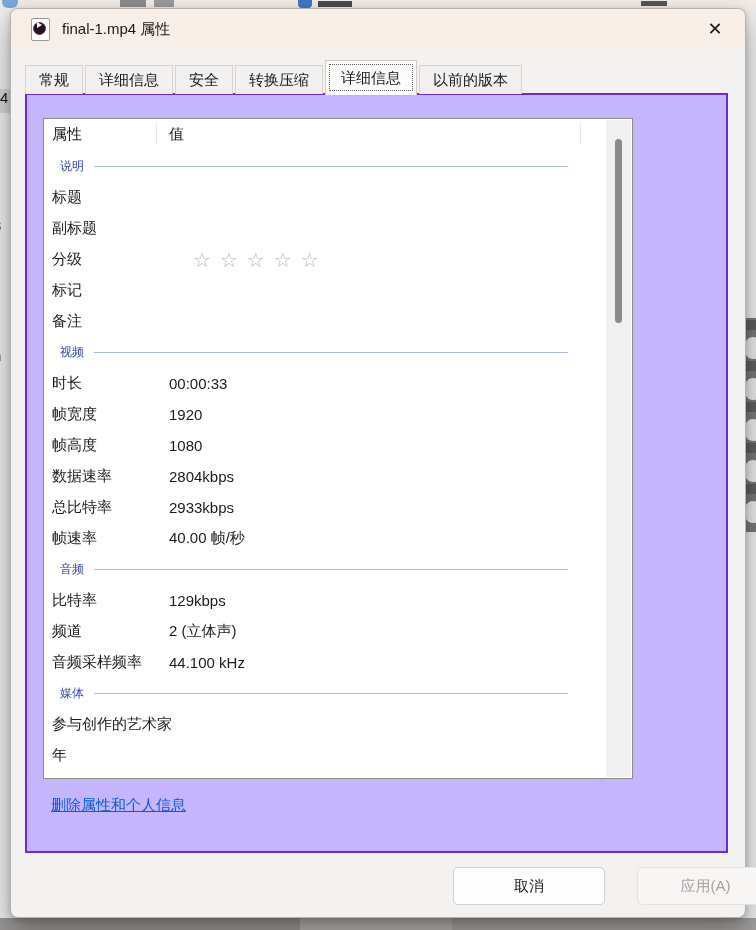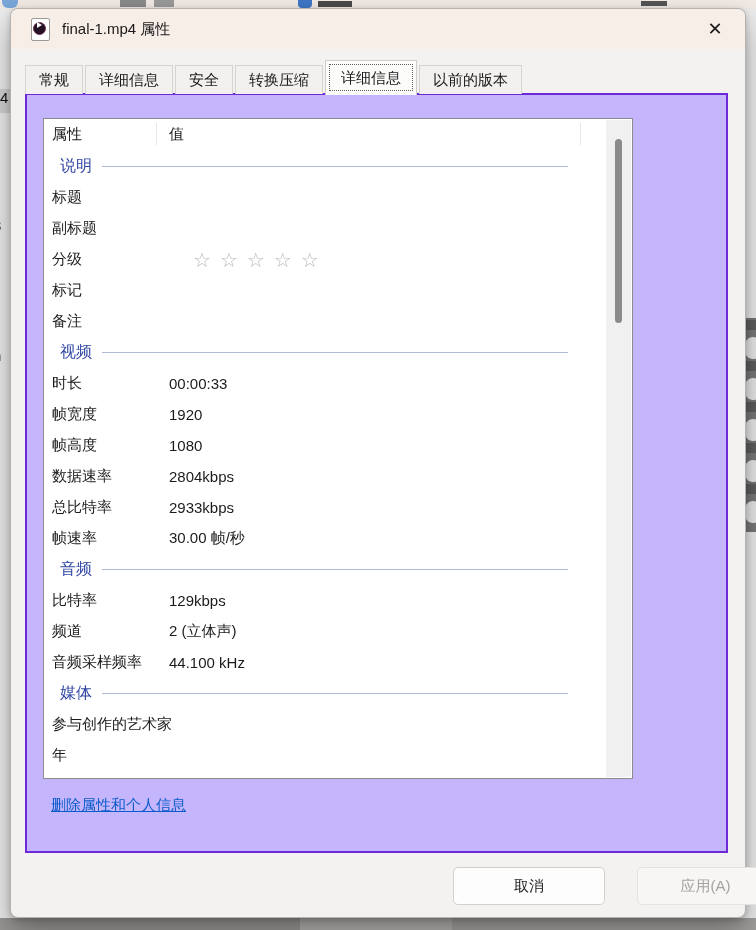--- a/index.html
+++ b/index.html
@@ -55,21 +55,21 @@
     border:1px solid #8b8b8b;box-sizing:border-box;overflow:hidden;}
   #lv-header{position:relative;height:30px;display:grid;grid-template-columns:117px 1fr;
     align-items:center;padding-left:8px;font-size:15px;color:#1b1b1b;}
   .col-sep{position:absolute;top:4px;width:1px;height:22px;background:#e6e6e6;}
   #sep1{left:112px;} #sep2{left:536px;}
   #rows{position:absolute;left:0;top:32px;right:26px;}
   .drow{height:31px;display:grid;grid-template-columns:117px 1fr;align-items:center;
     padding-left:8px;font-size:15px;color:#1b1b1b;}
   .drow .lbl{white-space:nowrap;}
   .drow.section{display:flex;align-items:center;padding-left:16px;}
-  .sec-label{color:var(--section,#3348a5);font-size:16px;white-space:nowrap;}
+  .sec-label{color:var(--section,#3348a5);font-size:12px;white-space:nowrap;}
   .sec-rule{flex:1;height:1px;background:#aebcd8;margin:0 38px 0 10px;}
   .stars{letter-spacing:9px;color:#b9b9b9;font-size:20px;padding-left:24px;line-height:1;}
 
   
   #lv-scroll{position:absolute;top:1px;right:1px;bottom:1px;width:25px;background:#f0f0f0;}
   #lv-thumb{position:absolute;left:9px;top:19px;width:7px;height:184px;background:#8a8a8a;border-radius:3.5px;}
 
   
   #remove-link{position:absolute;left:24px;top:701px;font-size:15px;color:var(--link,#0b5ccb);
     text-decoration:underline;cursor:pointer;}
@@ -195,21 +195,21 @@
             <div class="drow">
               <span class="lbl">数据速率</span>
               <span class="val">2804kbps</span>
             </div>
             <div class="drow">
               <span class="lbl">总比特率</span>
               <span class="val">2933kbps</span>
             </div>
             <div class="drow">
               <span class="lbl">帧速率</span>
-              <span class="val">30.00 帧/秒</span>
+              <span class="val">40.00 帧/秒</span>
             </div>
             <div class="drow section">
               <span class="sec-label">音频</span>
               <span class="sec-rule"></span>
             </div>
             <div class="drow">
               <span class="lbl">比特率</span>
               <span class="val">129kbps</span>
             </div>
             <div class="drow">

